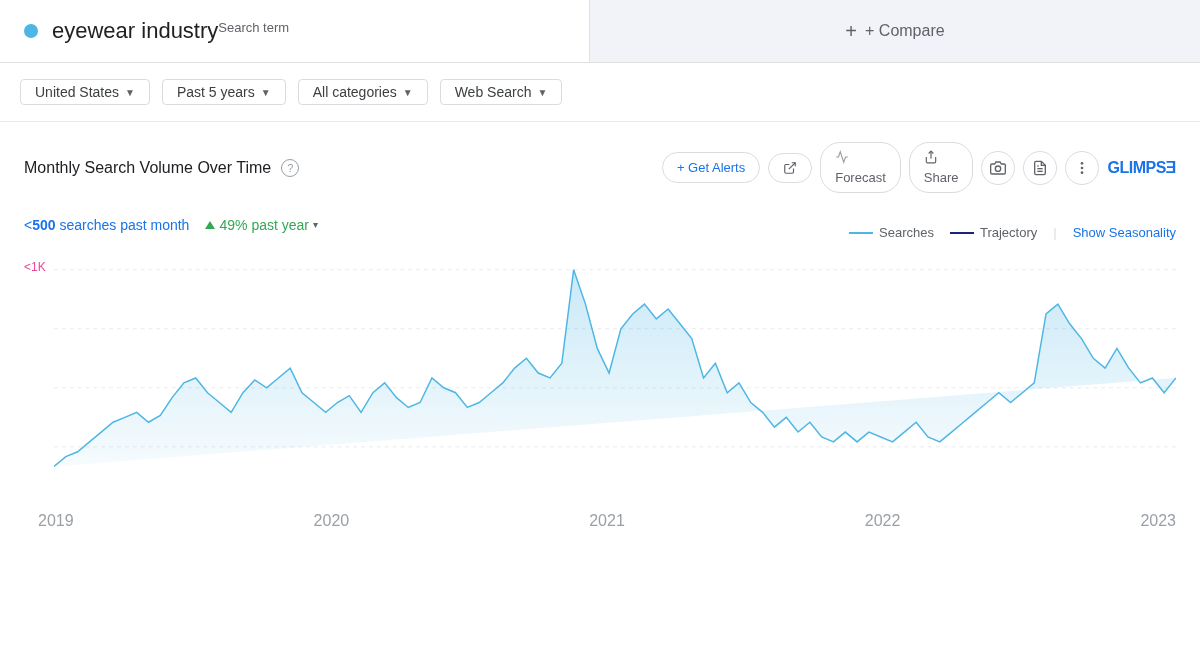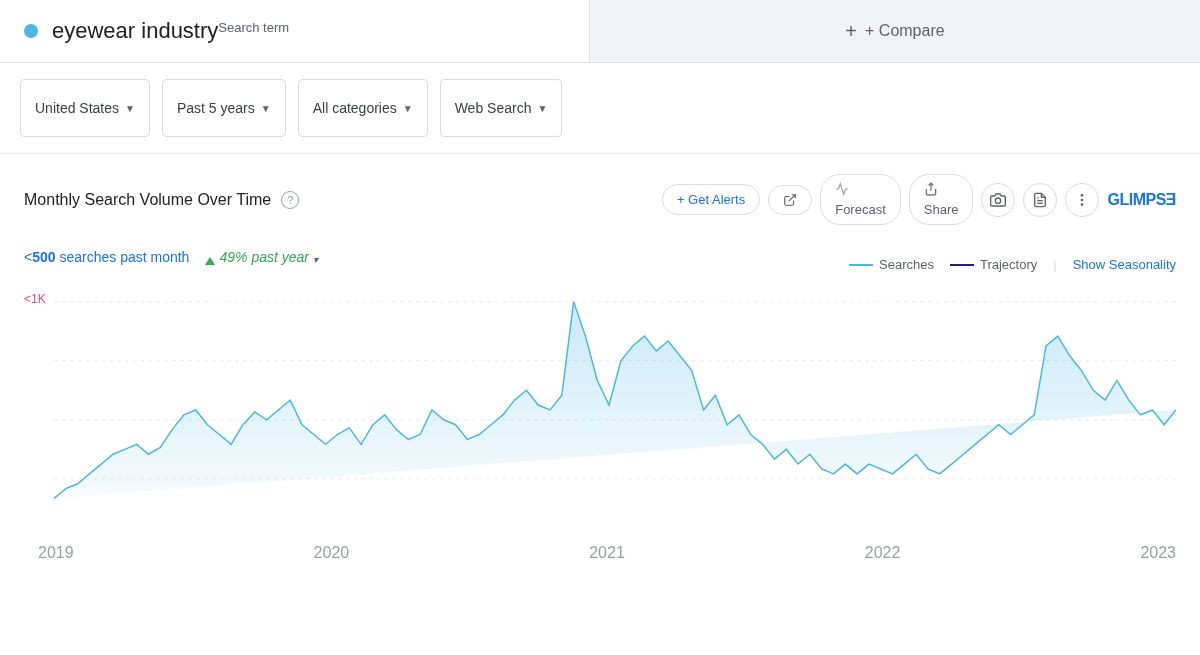--- a/index.html
+++ b/index.html
@@ -46,21 +46,21 @@
       align-items: center;
       padding: 16px 20px;
       gap: 12px;
       border-bottom: 1px solid #e8eaf0;
       background: #fff;
     }
     .filter-btn {
       display: flex; align-items: center; gap: 6px;
       border: 1px solid #dadce0;
       border-radius: 4px;
-      padding: 20px 14px;
+      padding: 4px 14px;
       background: #fff;
       color: #3c4043;
       font-size: 14px;
       cursor: pointer;
     }
     .filter-btn .chevron { font-size: 10px; color: #5f6368; }
 
     .chart-section {
       padding: 20px 24px 0 24px;
     }
@@ -122,24 +122,23 @@
     }
 
     .stats-row {
       display: flex; align-items: center; justify-content: space-between;
       margin-bottom: 10px;
     }
     .stats-left { display: flex; align-items: center; gap: 16px; }
     .searches-past-month { font-size: 14px; color: #1a73e8; }
     .searches-highlight { font-weight: 700; }
     .growth-badge {
-      display: flex; align-items: flex-end; gap: 4px;
+      display: flex; align-items: center; gap: 4px;
       font-size: 14px; color: #34a853; font-weight: 500;
       cursor: pointer;
-      font-style: italic;
     }
     .triangle-up {
       width: 0; height: 0;
       border-left: 5px solid transparent;
       border-right: 5px solid transparent;
       border-bottom: 8px solid #34a853;
     }
     .stats-right { display: flex; align-items: center; gap: 16px; font-size: 13px; color: #5f6368; margin-top: 16px; }
     .legend-item { display: flex; align-items: center; gap: 6px; }
     .legend-line { width: 24px; height: 2px; }

